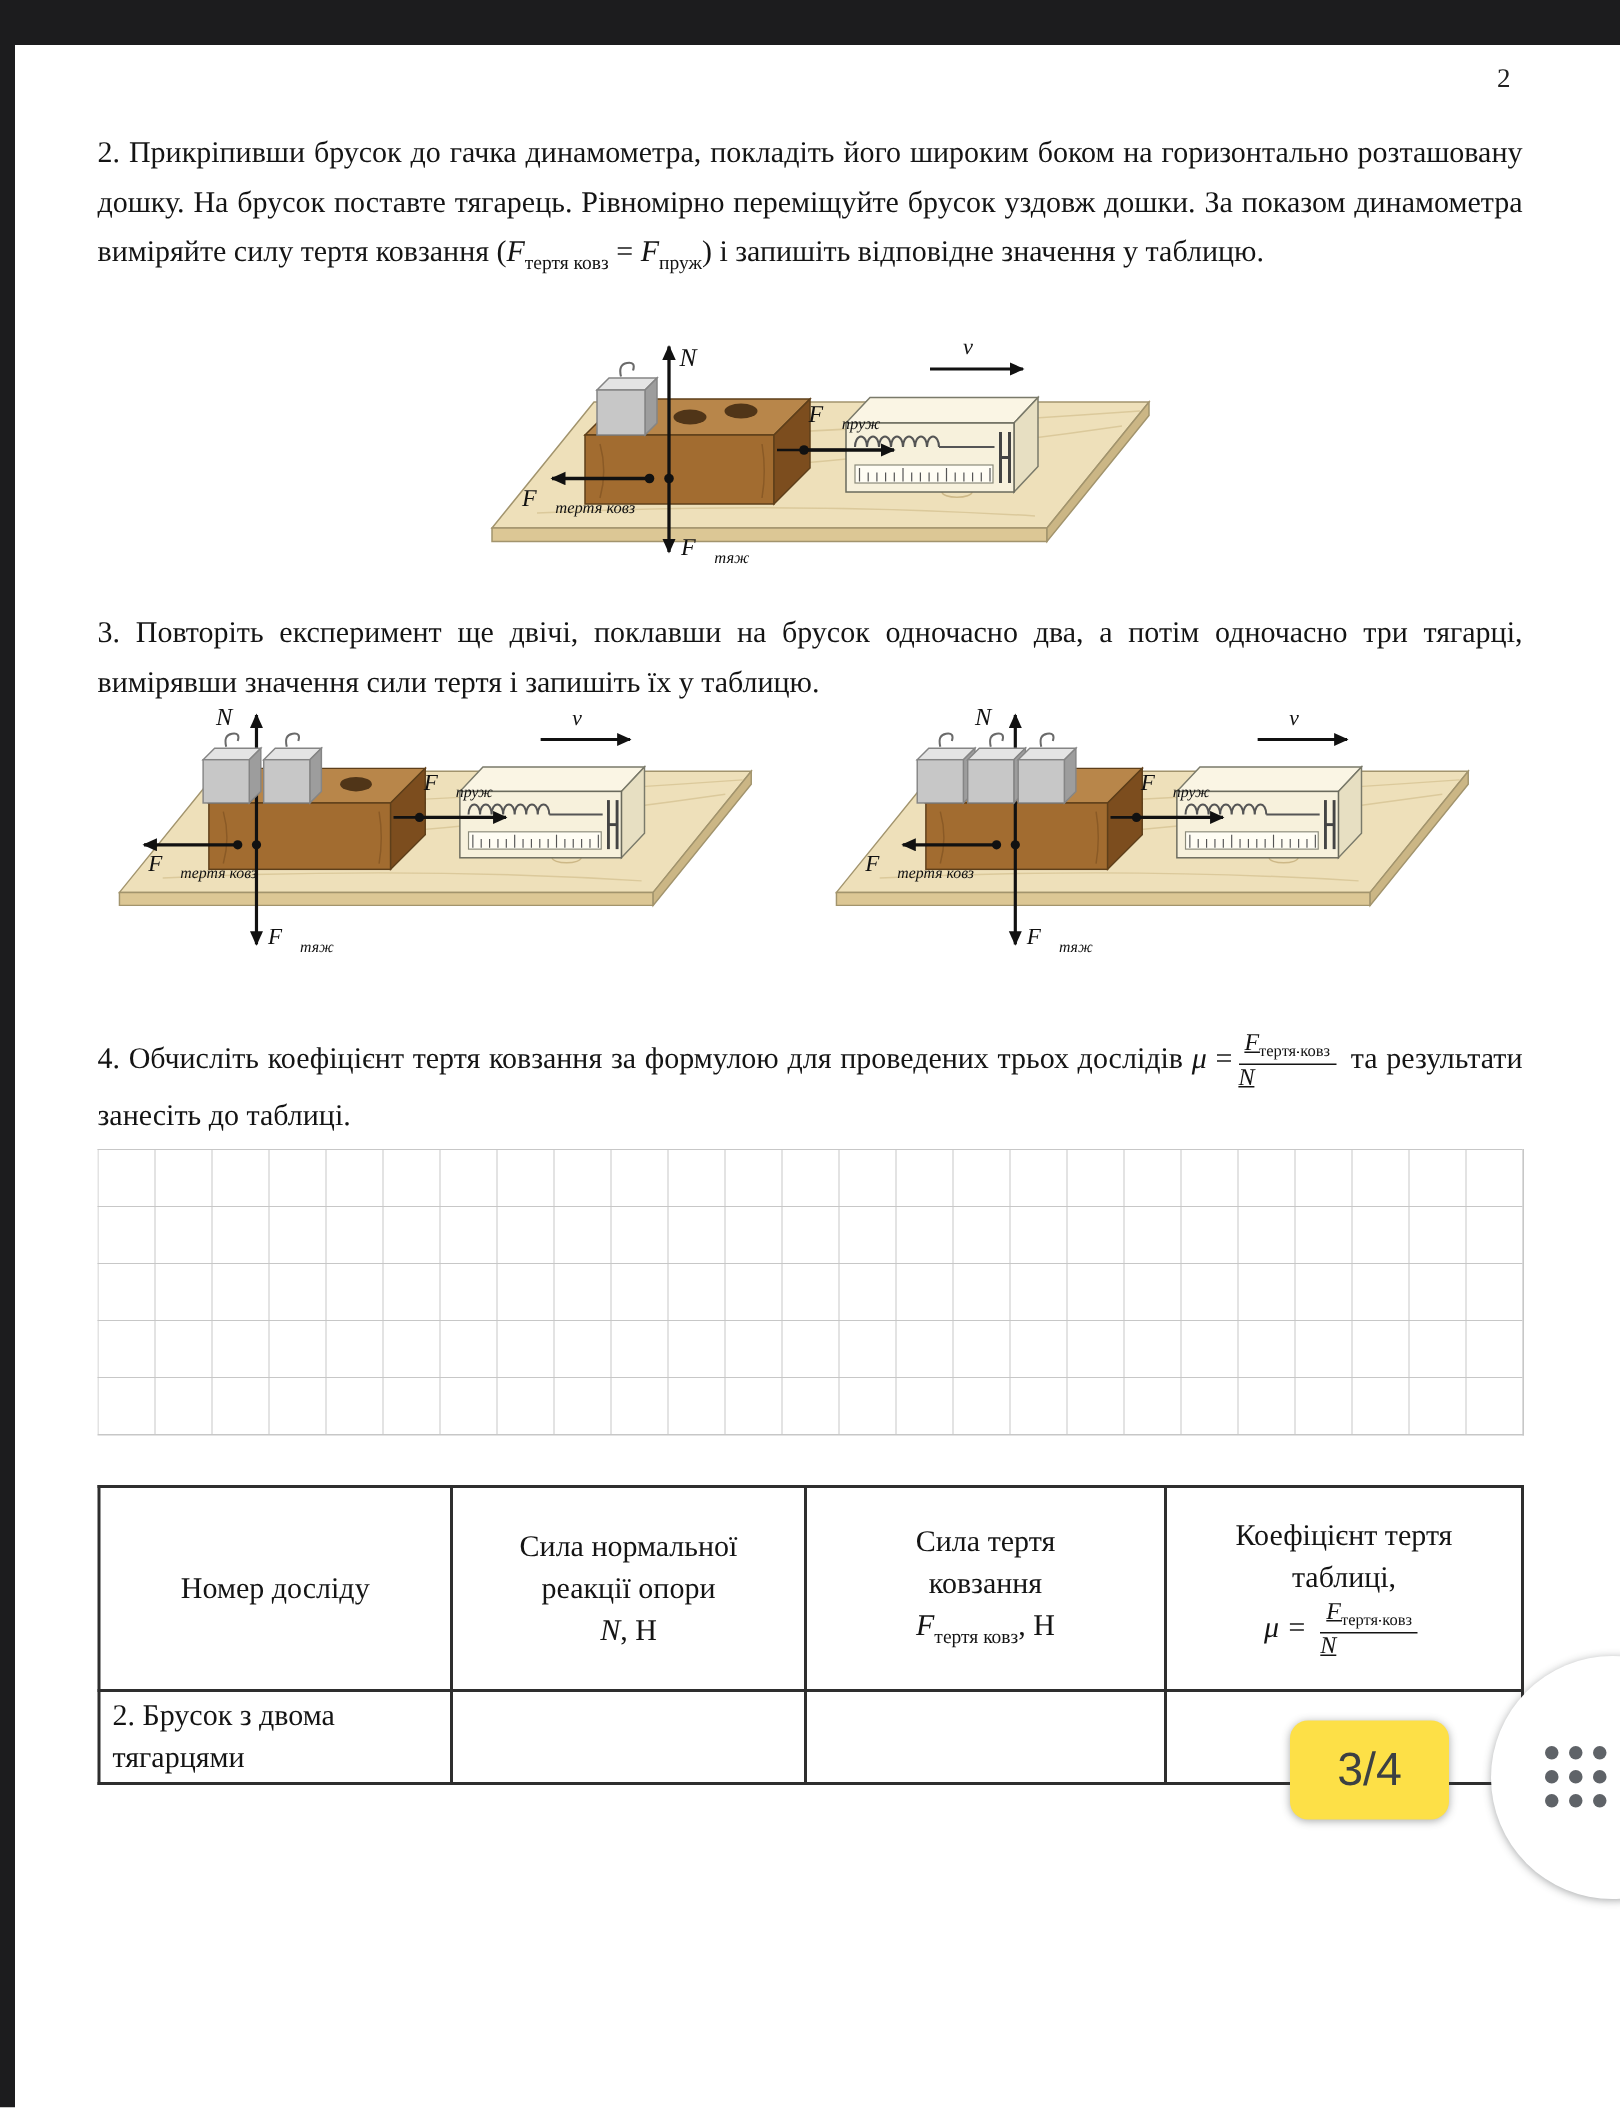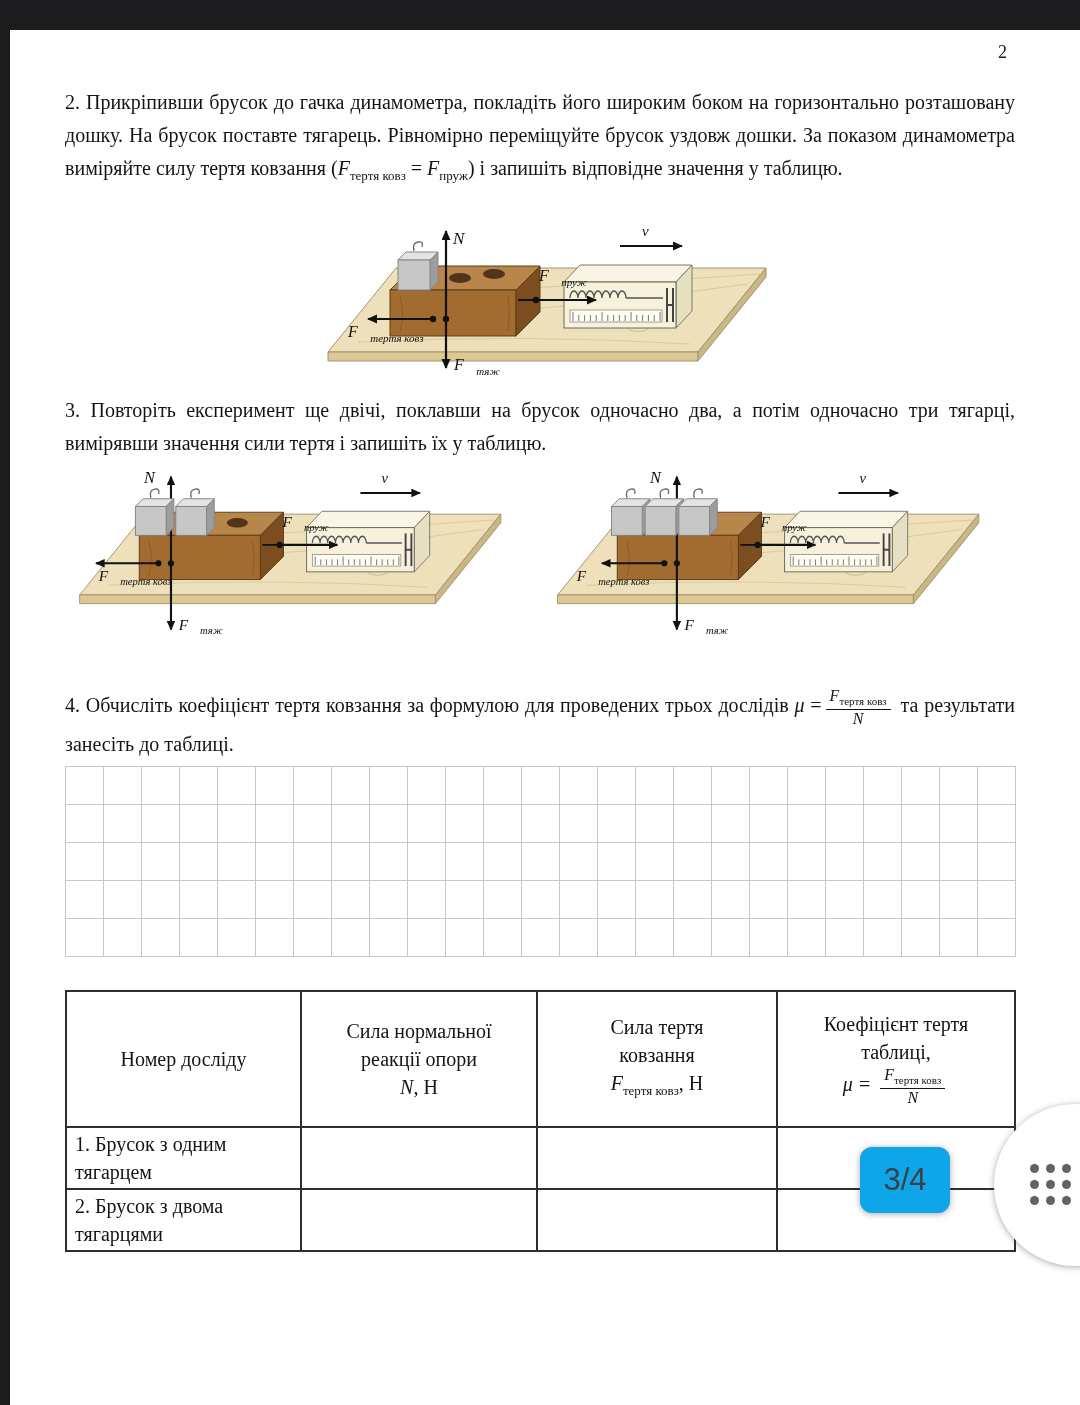--- a/index.html
+++ b/index.html
@@ -4,44 +4,44 @@
 <style>
   * { margin:0; padding:0; box-sizing:border-box; }
   html,body { background:#fff; }
   body { width:1080px; height:1405px; position:relative; overflow:hidden;
          font-family:"Liberation Serif","DejaVu Serif",serif; color:#141414; }
   .topbar { position:absolute; top:0; left:0; width:1080px; height:30px; background:#1c1c1e; }
   .leftbar { position:absolute; top:0; left:0; width:10px; height:1405px; background:#1c1c1e; }
   .pageno { position:absolute; top:42px; left:998px; font-size:18px; color:#222; }
   .para { position:absolute; left:65px; width:950px; text-align:justify; font-size:20px; line-height:33px; }
   #p2 { top:86px; }
-  #p3 { top:394px; }
+  #p3 { top:406px; }
   #p4 { top:687px; }
   .ivar { font-style:italic; }
   sub.small { font-size:13px; }
   sub.tiny { font-size:11px; }
-  .frac { display:inline-block; vertical-align:middle; text-align:center; line-height:1.15; margin:0 4px; }
+  .frac { display:inline-block; vertical-align:middle; text-align:left; line-height:1.15; margin:0 4px;text-decoration:underline; }
   .frac .num { display:block; border-bottom:1.5px solid #141414; padding:0 4px 1px; font-size:16px; }
   .frac .den { display:block; font-size:16px; }
   svg.diagram { position:absolute; display:block; }
   #diagram1 { left:318px; top:220px; width:470px; }
   #diagram2 { left:70px;  top:468px; width:452px; }
   #diagram3 { left:548px; top:468px; width:452px; }
   .gridpaper { position:absolute; left:65px; top:766px; width:951px; height:191px;
     background-image: linear-gradient(#c7c7c7 1px, transparent 1px),
                       linear-gradient(90deg, #c7c7c7 1px, transparent 1px);
     background-size:38px 38px;
     border-right:1px solid #c7c7c7; border-bottom:1px solid #c7c7c7; }
   table.res { position:absolute; left:65px; top:990px; width:951px; border-collapse:collapse;
               font-size:20px; }
   table.res th, table.res td { border:2px solid #2e2e2e; }
   table.res th { font-weight:normal; text-align:center; vertical-align:middle;
                  height:136px; line-height:28px; padding:2px 6px; }
   table.res td { height:56px; line-height:28px; padding:2px 8px; vertical-align:top; text-align:left; }
-  .pill { position:absolute; left:860px; top:1147px; width:90px; height:66px; background:#0ea5e9;
+  .pill { position:absolute; left:860px; top:1147px; width:106px; height:66px; background:#fde047;
           border-radius:12px; box-shadow:0 1px 6px rgba(60,64,67,.45);
           display:flex; align-items:center; justify-content:center;
           font-family:"Liberation Sans","DejaVu Sans",sans-serif; font-size:31px; color:#3c4043;
           z-index:6; cursor:pointer; }
   .apps { position:absolute; left:994px; top:1104px; width:162px; height:162px; border-radius:50%;
           background:#fff; box-shadow:0 1px 6px rgba(60,64,67,.45); z-index:5; cursor:pointer; }
   .dots { position:absolute; left:36px; top:60px; display:grid;
           grid-template-columns:repeat(3,9px); grid-template-rows:repeat(3,9px); gap:7px; }
   .dot { width:9px; height:9px; border-radius:50%; background:#5f6368; }
 </style>
@@ -276,26 +276,20 @@
   <thead>
     <tr>
       <th><span>Номер досліду</span></th>
       <th><span>Сила нормальної</span><br><span>реакції опори</span><br><span class="ivar">N</span><span>, Н</span></th>
       <th><span>Сила тертя</span><br><span>ковзання</span><br><span class="ivar">F</span><sub class="small">тертя ковз</sub><span>, Н</span></th>
       <th><span>Коефіцієнт тертя</span><br><span>таблиці,</span><br><span class="ivar">μ =</span> <span class="frac"><span class="num"><span class="ivar">F</span><sub class="tiny">тертя ковз</sub></span><span class="den ivar">N</span></span></th>
     </tr>
   </thead>
   <tbody>
     <tr>
-      <td>1. Брусок з одним тягарцем</td>
-      <td></td>
-      <td></td>
-      <td></td>
-    </tr>
-    <tr>
       <td>2. Брусок з двома тягарцями</td>
       <td></td>
       <td></td>
       <td></td>
     </tr>
   </tbody>
 </table>
 
 <div class="pill">
     <span>3/4</span>

